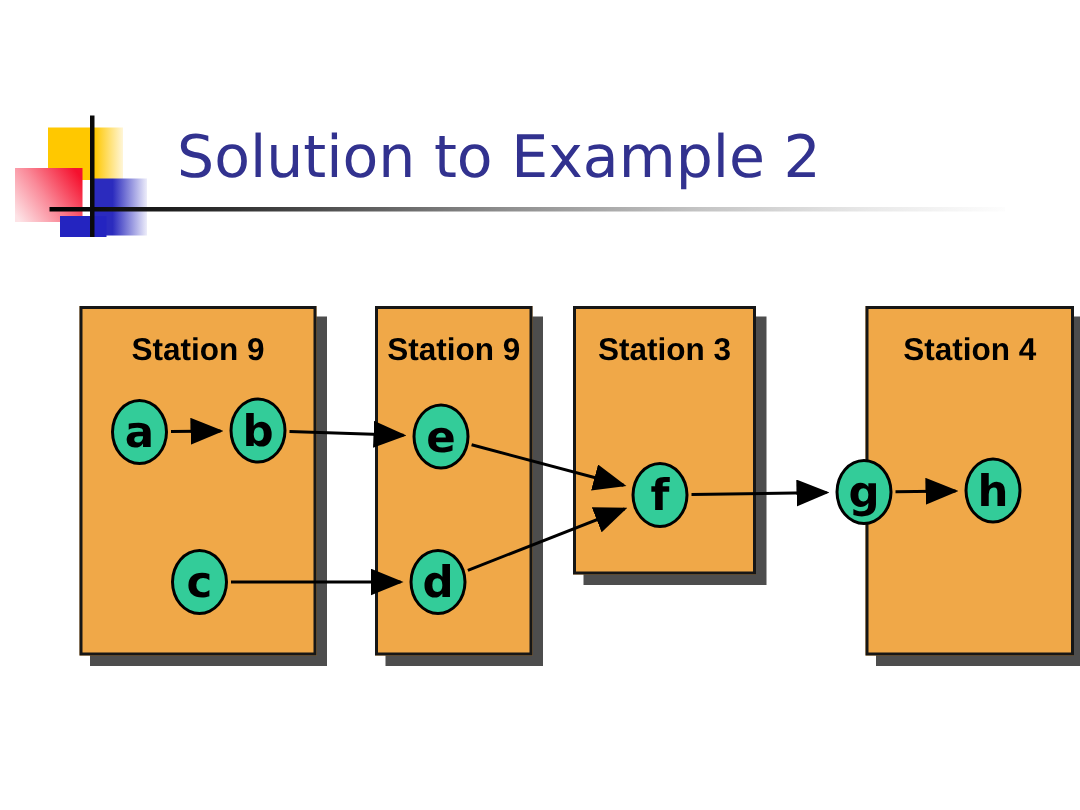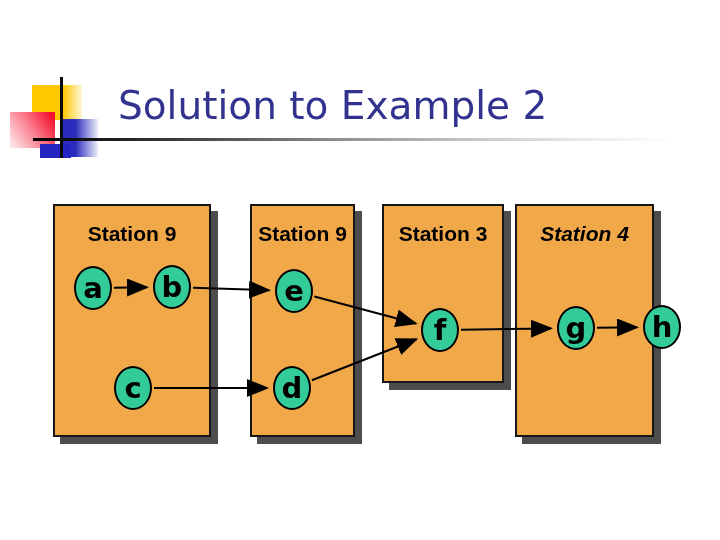--- a/index.html
+++ b/index.html
@@ -77,21 +77,21 @@
   <div id="stations">
       <div class="station-box" style="left: 53px; top: 204px; width: 158px; height: 233px;">
         <div class="station-label">Station 9</div>
       </div>
       <div class="station-box" style="left: 250px; top: 204px; width: 105px; height: 233px;">
         <div class="station-label">Station 9</div>
       </div>
       <div class="station-box" style="left: 382px; top: 204px; width: 122px; height: 179px;">
         <div class="station-label">Station 3</div>
       </div>
-      <div class="station-box" style="left: 515px; top: 204px; width: 139px; height: 233px; font-style: italic;">
+      <div class="station-box" style="left: 577px; top: 204px; width: 139px; height: 233px;">
         <div class="station-label">Station 4</div>
       </div>
     </div>
 
   <svg id="arrows" width="720" height="540" viewBox="0 0 720 540">
     <defs>
       <marker id="arrowhead" markerWidth="11" markerHeight="9" refX="10" refY="4.5" orient="auto">
         <path d="M0,0 L11,4.5 L0,9 Z" fill="#000000"></path>
       </marker>
     </defs>

